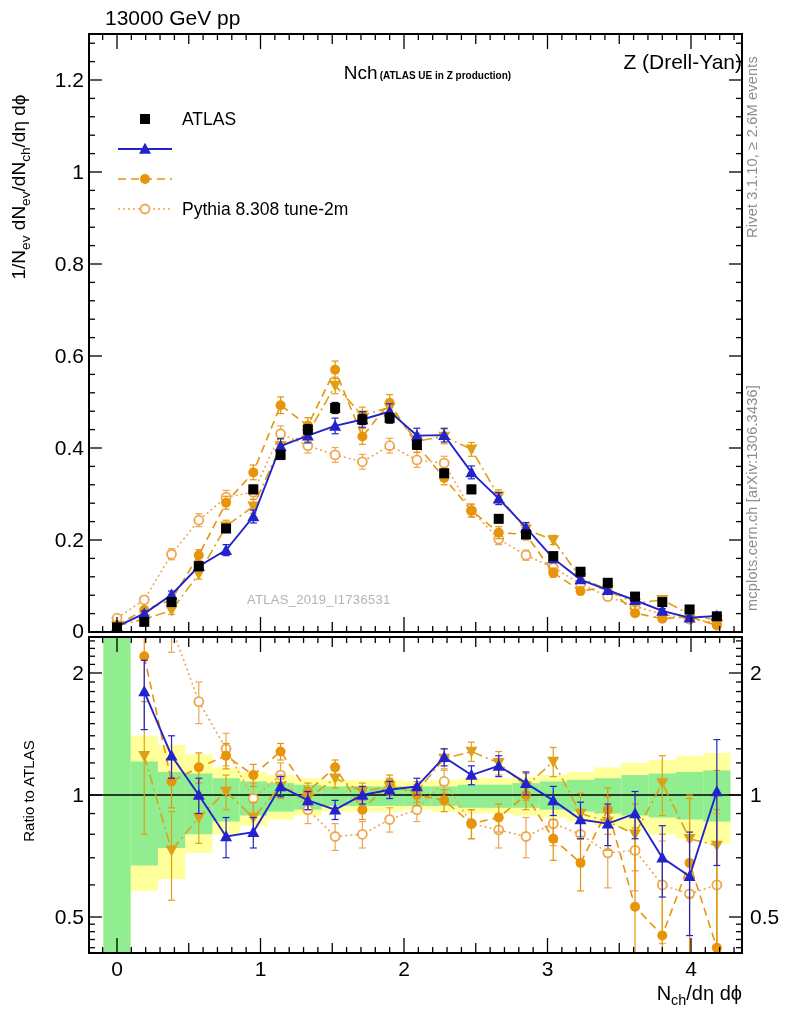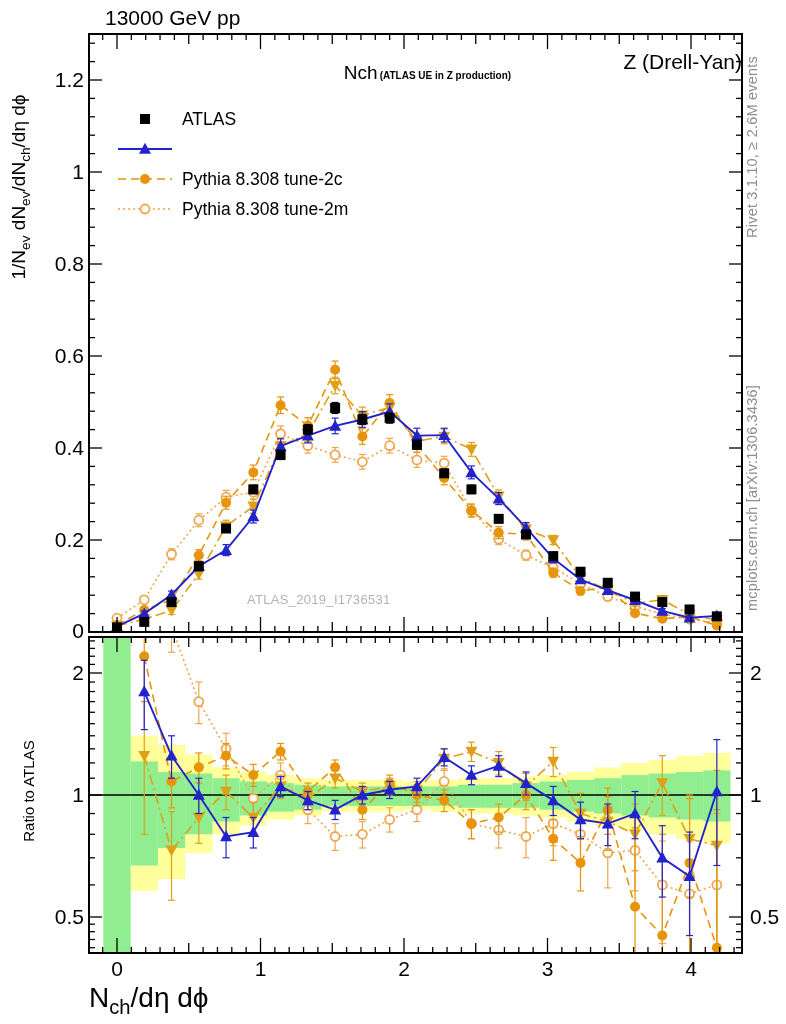--- a/index.html
+++ b/index.html
@@ -12,21 +12,21 @@
   .rot{transform:rotate(-90deg);transform-origin:0 0;text-align:center;}
   .gray-side{font-size:14.5px;color:#8e8e8e;letter-spacing:.2px;}
   .title-main{font-size:19px;margin-left:24px;}
   .title-paren{font-size:10px;margin-left:2px;font-weight:bold;}
   .watermark{font-size:13px;color:#b3b3b3;letter-spacing:.3px;}
   .legend-item{display:flex;align-items:center;height:30px;}
   .legend-label{font-size:17.5px;color:#000;padding-left:8px;}
   sub{font-size:.72em;}
   .ylab{font-size:19px;}
   .ylab-ratio{font-size:15px;color:#000;}
-  .xlab{font-size:28px;text-align:left;}
+  .xlab{font-size:20px;text-align:right;}
 </style>
 </head>
 <body>
 
 <div class="canvas">
   <svg id="figure-svg" width="786" height="1024">
       <defs>
         <clipPath id="clipMain">
           <rect x="89" y="34" width="653" height="598"></rect>
         </clipPath>
@@ -1257,21 +1257,20 @@
         <svg width="58" height="24">
           <line x1="2" y1="12" x2="56" y2="12" stroke="#2323cc" stroke-width="1.9"></line>
           <path d="M 29 5.8 L 35 16.8 L 23 16.8 Z" fill="#2323cc"></path>
         </svg>
       </div>
       <div class="legend-item">
         <svg width="58" height="24">
           <line x1="2" y1="12" x2="56" y2="12" stroke="#e8940a" stroke-width="1.6" stroke-dasharray="8 5"></line>
           <circle cx="29" cy="12" r="5" fill="#e8940a"></circle>
         </svg>
-        <span class="legend-label">Pythia 8.308 tune-2c</span>
       </div>
       <div class="legend-item">
         <svg width="58" height="24">
           <line x1="2" y1="12" x2="56" y2="12" stroke="#eda750" stroke-width="1.6" stroke-dasharray="2 3"></line>
           <circle cx="29" cy="12" r="4.5" fill="#fff" stroke="#eda750" stroke-width="1.8"></circle>
         </svg>
         <span class="legend-label">Pythia 8.308 tune-2m</span>
       </div>
     </div>
 

